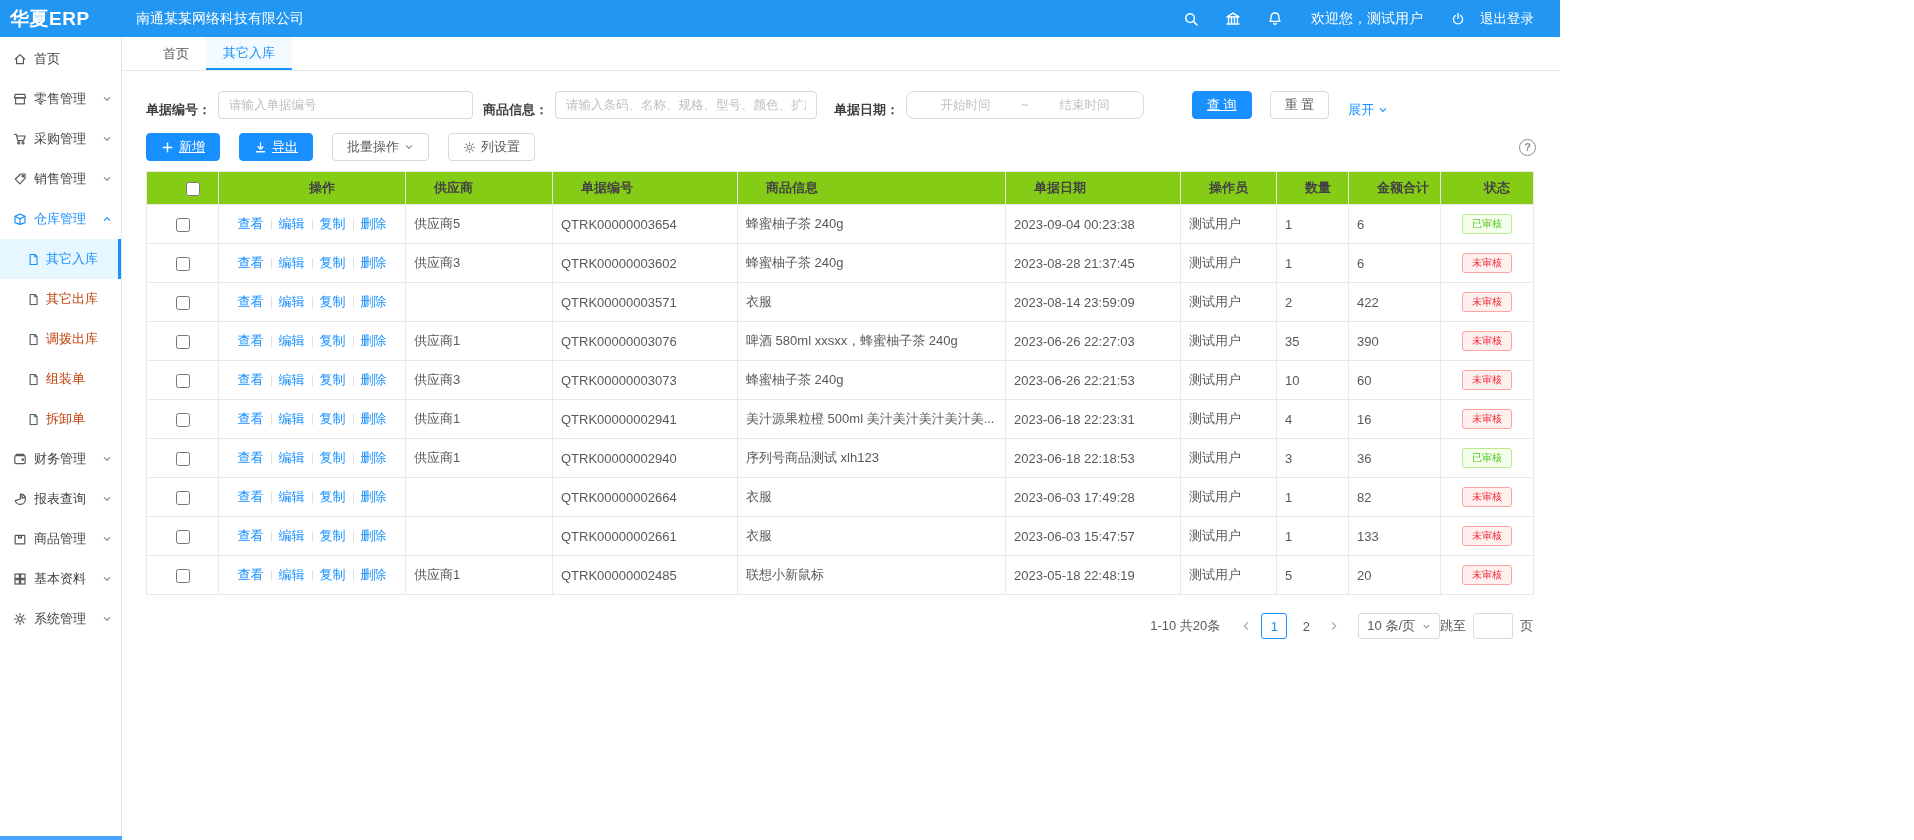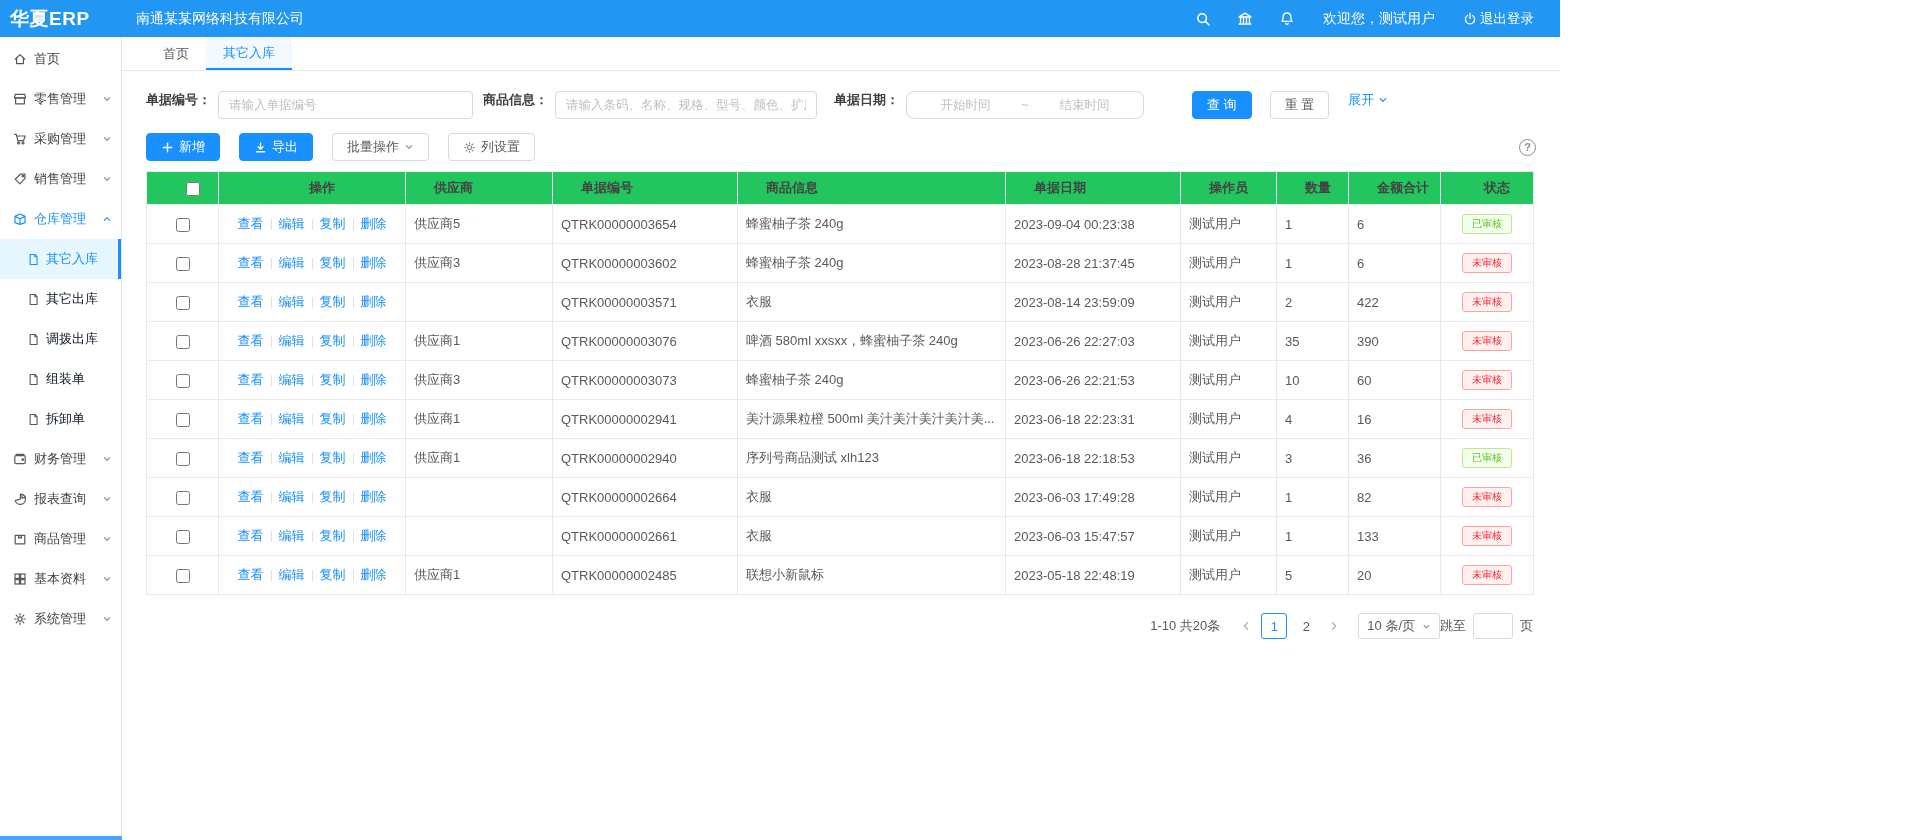--- a/index.html
+++ b/index.html
@@ -8,72 +8,72 @@
   .app { width:1560px; position:relative; }
 
   
   .topbar { height:37px; background:#2196f3; display:flex; align-items:center; color:#fff; padding:0 26px 0 10px; }
   .logo { font-size:19px; font-weight:bold; width:112px; letter-spacing:.5px; }
   .company { font-size:14px; margin-left:14px; }
   .topbar-right { margin-left:auto; display:flex; align-items:center; }
   .tb-icon { width:16px; height:16px; margin-left:26px; display:inline-flex; cursor:pointer; }
   .tb-icon svg, .sicon svg, .chev svg, .bicon svg, .pg-arrow svg { width:100%; height:100%; }
   .welcome { font-size:14px; margin-left:28px; cursor:default; }
-  .logout { display:flex; align-items:center; gap:3px; margin-left:28px; font-size:13.5px; cursor:pointer; }
+  .logout { display:flex; align-items:center; gap:15px; margin-left:28px; font-size:13.5px; cursor:pointer; }
   .logout .tb-icon { margin-left:0; width:14px; height:14px; }
 
   
   .layout { display:flex; min-height:803px; }
   .sidebar { width:122px; border-right:1px solid #e6e6e6; position:relative; padding-top:2px; flex:none; }
   .side-item { height:40px; display:flex; align-items:center; padding:0 9px 0 13px; font-size:13px; color:#434343; cursor:pointer; }
   .side-item .sicon { width:14px; height:14px; margin-right:7px; flex:none; color:#595959; display:inline-flex; }
   .side-item .chev { margin-left:auto; width:10px; height:10px; color:#8c8c8c; display:inline-flex; }
   .side-item.blue { color:#1890ff; }
   .side-item.blue .sicon, .side-item.blue .chev { color:#1890ff; }
-  .sub-item { height:40px; display:flex; align-items:center; padding-left:27px; font-size:13px; color:#0f172a; cursor:pointer; }
+  .sub-item { height:40px; display:flex; align-items:center; padding-left:27px; font-size:13px; color:#c2410c; cursor:pointer; }
   .sub-item .sicon { width:13px; height:13px; margin-right:6px; color:#595959; display:inline-flex; }
   .sub-item.active { background:#e6f7ff; color:#1890ff; border-right:3px solid #1890ff; }
   .sub-item.active .sicon { color:#1890ff; }
   .sidebar-scrollbar { position:absolute; left:0; bottom:0; width:122px; height:4px; background:#46a6ff; }
 
   .main { flex:1; min-width:0; }
 
   
   .tabbar { height:34px; border-bottom:1px solid #e8e8e8; display:flex; padding-left:24px; }
   .tab { padding:0 17px; display:flex; align-items:center; font-size:13px; color:#595959; cursor:pointer; }
   .tab.active { color:#1890ff; border-bottom:2px solid #1890ff; background:#f3faff; }
 
   
-  .filters { display:flex; align-items:flex-start; padding:20px 0 0 24px; font-size:13px; }
+  .filters { display:flex; align-items:flex-end; padding:20px 0 0 24px; font-size:13px; }
   .f-label { font-weight:700; color:#404040; }
   .f-input { height:28px; border:1px solid #d9d9d9; border-radius:4px; padding:0 10px; font-size:12.5px; color:#333; margin-left:7px; font-family:inherit; outline:none; }
   .f-input::placeholder { color:#bfbfbf; }
   .bill-input { width:255px; margin-right:10px; }
   .goods-input { width:262px; margin-right:17px; }
   .date-range { display:flex; align-items:center; height:28px; border:1px solid #d9d9d9; border-radius:8px; margin-left:7px; width:238px; padding:0 6px; color:#bfbfbf; font-size:12.5px; margin-right:48px; cursor:pointer; }
   .date-range span { flex:1; text-align:center; }
   .date-sep { flex:none !important; width:14px; color:#bfbfbf; }
   .btn { height:28px; border-radius:4px; font-size:13px; cursor:pointer; border:1px solid #d9d9d9; background:#fff; color:#595959; display:inline-flex; align-items:center; justify-content:center; padding:0 14px; font-family:inherit; gap:5px; }
-  .btn.primary { background:#1890ff; border-color:#1890ff; color:#fff; }
+  .btn.primary { background:#1890ff; border-color:#1890ff; color:#fff;text-decoration:underline; }
   .search-btn { margin-right:18px; }
   .reset-btn { margin-right:19px; }
   .expand-link { color:#1890ff; display:inline-flex; align-items:center; gap:4px; cursor:pointer; font-size:13px; }
   .expand-link .chev { width:10px; height:10px; display:inline-flex; }
 
   
   .toolbar { display:flex; align-items:center; padding:14px 24px 0 24px; }
   .toolbar .btn { margin-right:19px; }
   .bicon { width:13px; height:13px; display:inline-flex; }
   .help-circle { margin-left:auto; width:17px; height:17px; border:1.4px solid #8c8c8c; color:#8c8c8c; border-radius:50%; font-size:11px; font-weight:bold; display:flex; align-items:center; justify-content:center; cursor:pointer; }
 
   
   .table-wrap { padding:10px 24px 0 24px; }
   table { border-collapse:collapse; table-layout:fixed; width:1387px; font-size:13px; color:#595959; }
   th, td { border:1px solid #e9e9e9; height:39px; padding:0 8px; overflow:hidden; white-space:nowrap; text-overflow:ellipsis; text-align:left; }
-  thead th { background:#22c55e; color:#434343; font-weight:600; height:33px;padding-left:28px; }
+  thead th { background:#84cc16; color:#434343; font-weight:600; height:33px;padding-left:28px; }
   .col-check, .th-op, .td-op, .th-status, .td-status { text-align:center; }
   .col-check input { width:14px; height:14px; cursor:pointer; vertical-align:middle; }
   .op-links a { color:#1890ff; cursor:pointer; text-decoration:none; }
   .sep { display:inline-block; width:1px; height:11px; background:#e0e0e0; margin:0 7px; vertical-align:middle; }
   .badge { display:inline-block; font-size:10px; line-height:1; padding:4px 9px; border-radius:3px; border:1px solid transparent; }
   .badge.approved { color:#52c41a; border-color:#b7eb8f; background:#f6ffed; }
   .badge.pending { color:#f5222d; border-color:#ffa39e; background:#fff1f0; }
 
   
   .pagination { width:1387px; margin:18px 24px 0 24px; display:flex; justify-content:flex-end; align-items:center; font-size:13px; color:#595959; }

